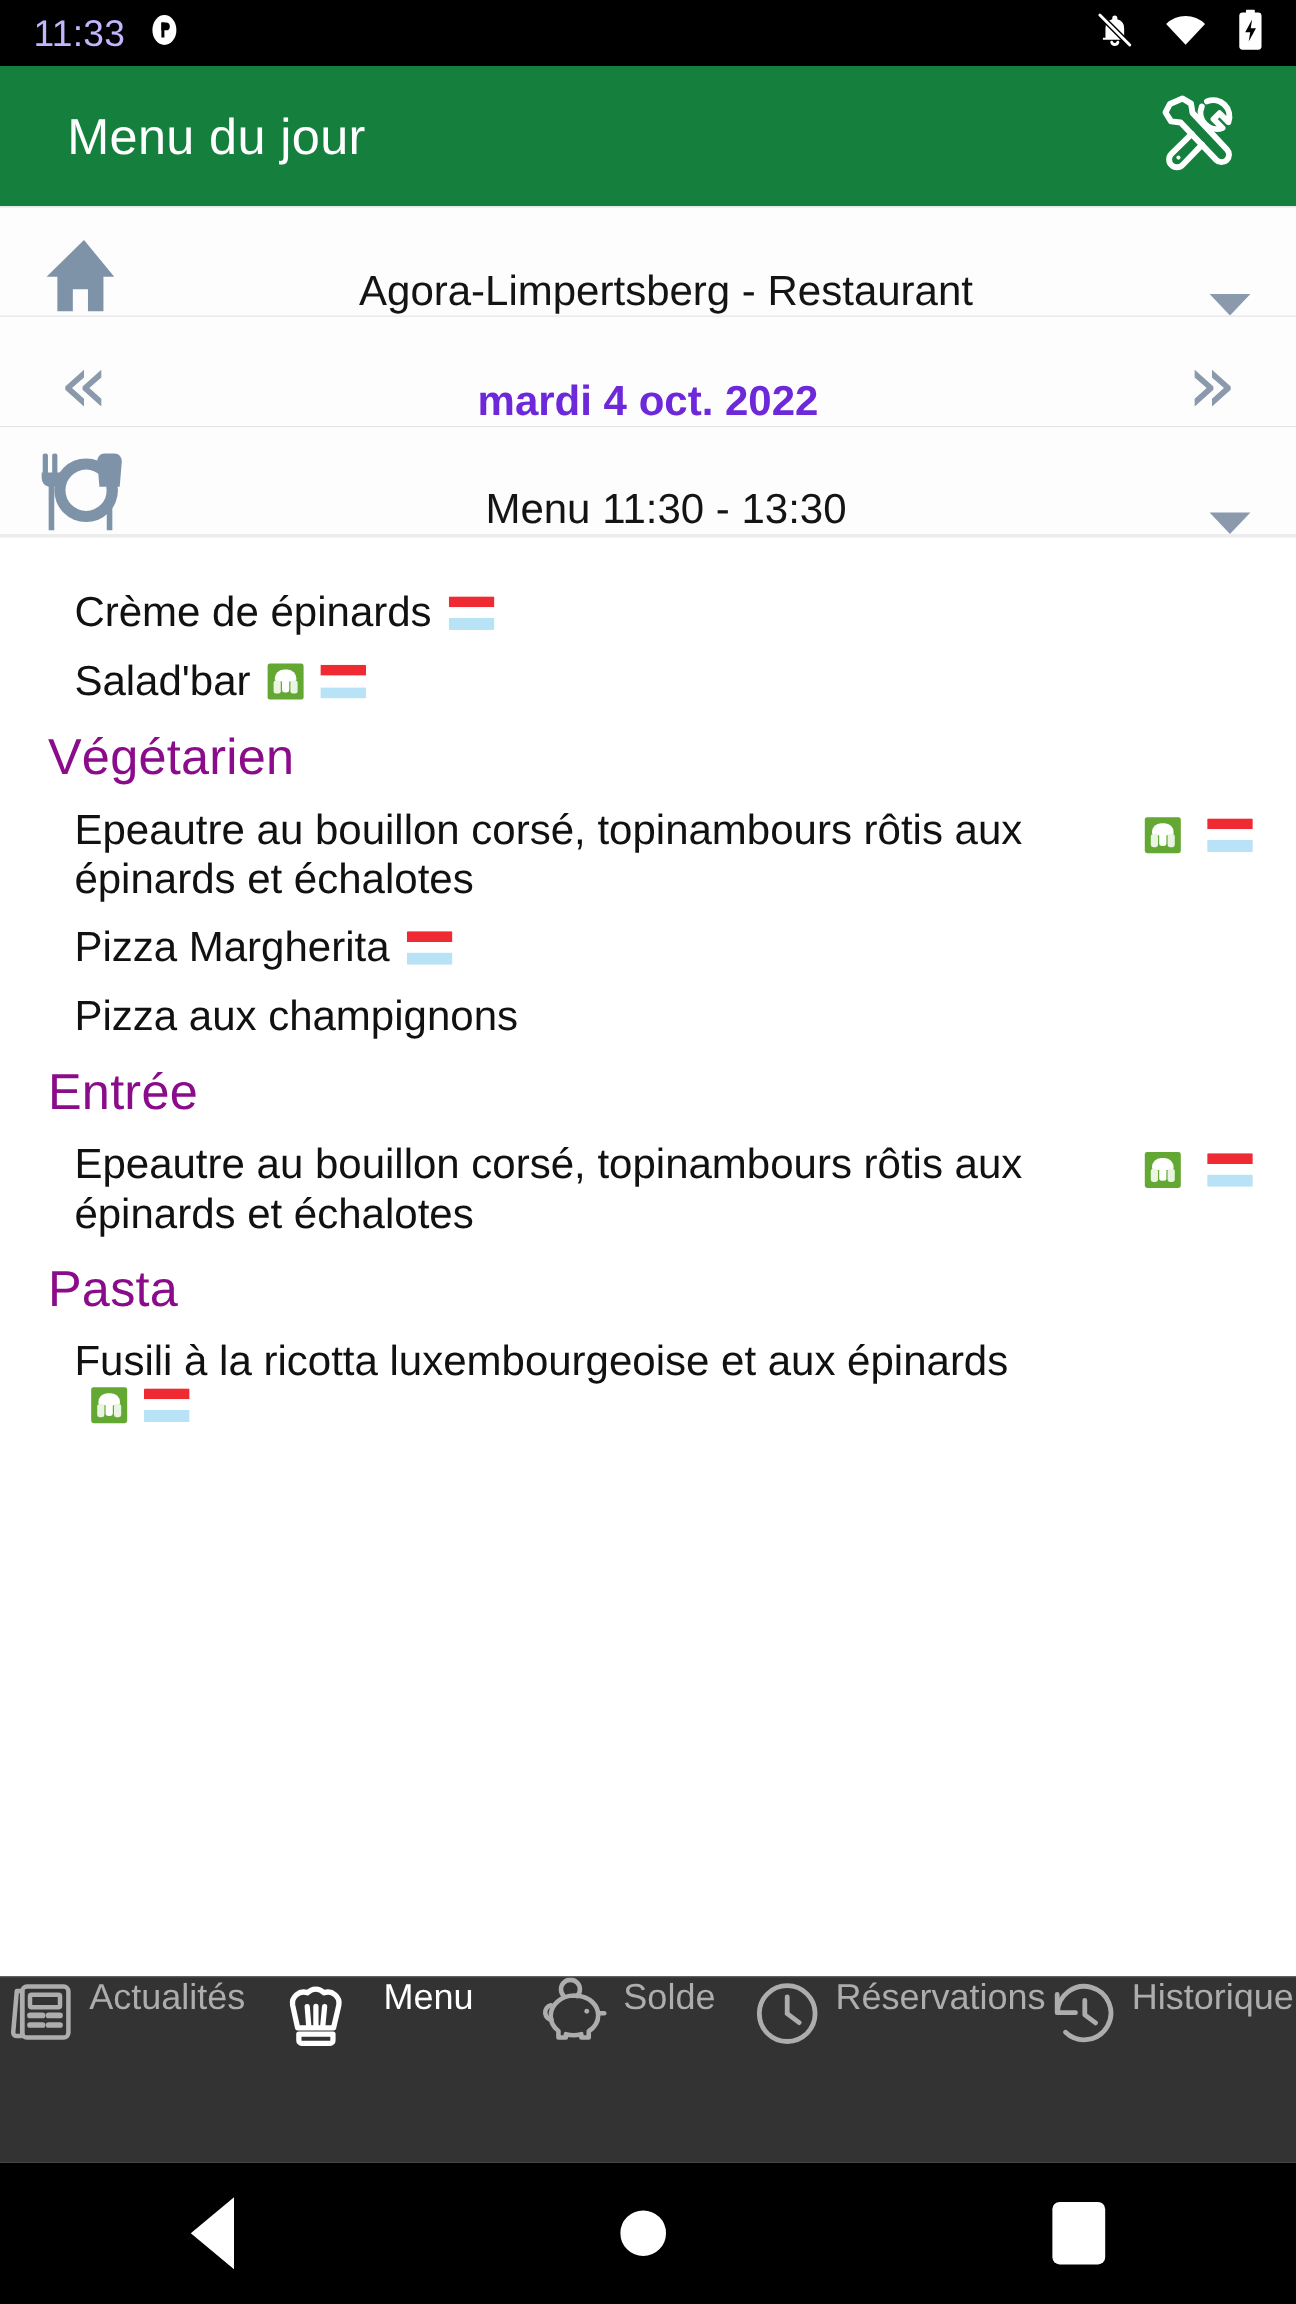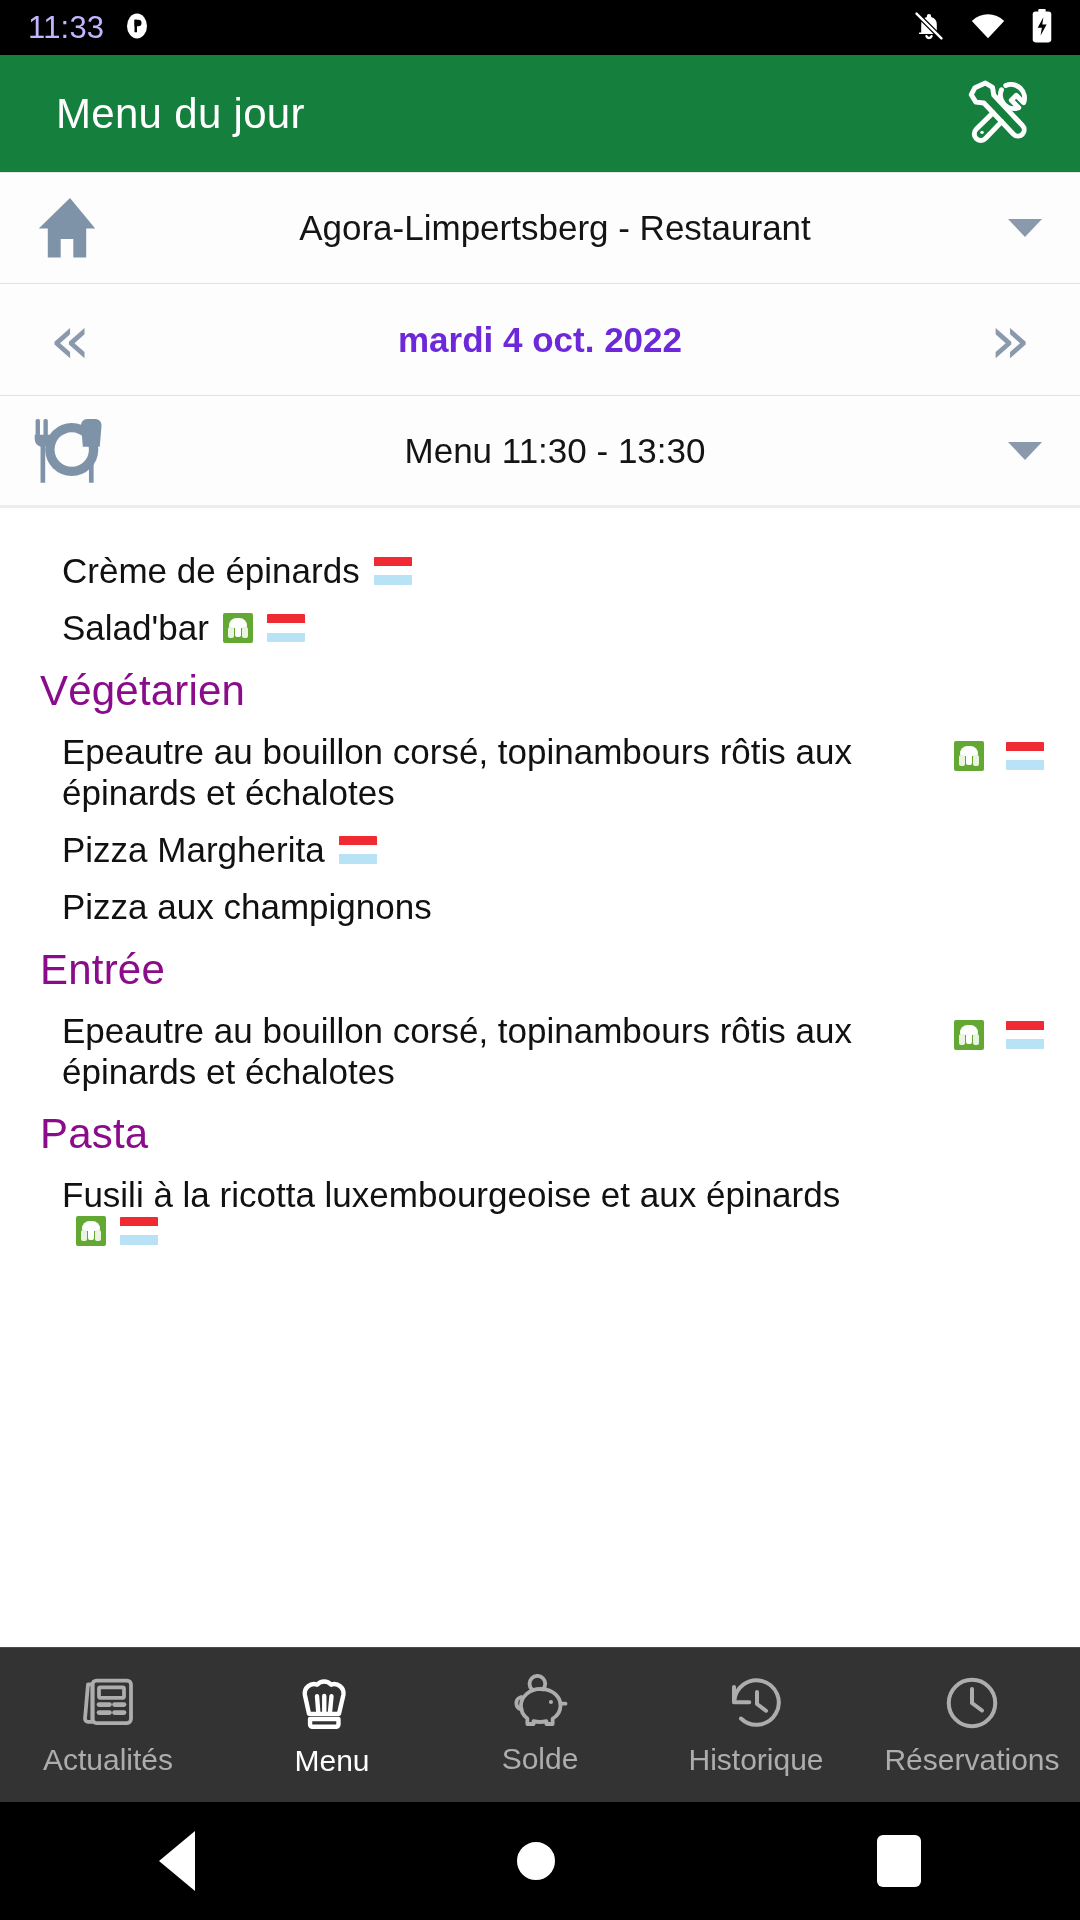--- a/index.html
+++ b/index.html
@@ -25,22 +25,22 @@
   
   .appbar {
     background:#15803d; height:117px; flex:0 0 117px;
     display:flex; align-items:center; justify-content:space-between;
     padding:0 30px 0 56px;
   }
   .appbar-title { color:#fff; font-size:42px; font-weight:400; letter-spacing:.3px; }
 
   
   .selrow {
-    height:112px; background:#fdfdfd;
-    display:flex; align-items:center;
+    height:92px; background:#fdfdfd;
+    display:flex; align-items:flex-end;
     border-bottom:1px solid #e2e2e2;
     position:relative;
   }
   .selrow.first { border-top:1px solid #e8e8e8; }
   .sel-ico { width:140px; display:flex; align-items:center; justify-content:center; }
   .sel-label { flex:1; text-align:center; font-size:35px; color:#141414; }
   .sel-label.date { color:#6d28d9; font-weight:bold; font-size:35px; }
   .caret { width:110px; display:flex; align-items:center; justify-content:center; }
   .caret span {
     width:0; height:0; border-left:17px solid transparent; border-right:17px solid transparent;
@@ -84,21 +84,21 @@
   .lux-flag i { display:block; height:33.33%; }
   .lux-red { background:#ef2a33; }
   .lux-white { background:#ffffff; }
   .lux-blue { background:#b8e2f5; }
 
   
   .bottomnav {
     height:155px; flex:0 0 155px; background:#333333;
     display:flex; align-items:stretch; border-top:1px solid #4a4a4a;
   }
-  .navitem { flex:1; display:flex; flex-direction:column; align-items:center; justify-content:center; gap:10px; }
+  .navitem { flex:1; display:flex; flex-direction:row; justify-content:center; gap:10px; }
   .navitem .nav-label { font-size:30px; color:#adadad; }
   .navitem.active .nav-label { color:#ffffff;margin-left:16px; }
   .navitem svg { display:block; }
 
   
   .sysnav { height:118px; flex:0 0 118px; background:#000;
             display:flex; align-items:center; justify-content:space-around; }
   .sys-back { width:0; height:0; border-top:30px solid transparent; border-bottom:30px solid transparent;
               border-right:36px solid #fff; }
   .sys-home-inner { width:48px; height:48px; border-radius:50%; border:5px solid #000; background:#fff; }
@@ -320,37 +320,37 @@
             <path d="M5.1 9.5a2.6 2.6 0 0 0-2 2.8 2.6 2.6 0 0 0 2.2 2.3"></path>
             <path d="M14.2 6.2c4.3 0.3 7.4 3.2 7.4 6.8 0 2.3-1.3 4.3-3.3 5.6v2.2h-2.6v-1.2a10 10 0 0 1-5.4 0v1.2H7.7v-2.3C6 17.3 5 15.4 5 13.2c0-3.9 3.7-7.1 8.3-7.1z"></path>
             <circle cx="17.6" cy="11.6" r="0.85" fill="currentColor" stroke="none"></circle>
             <path d="M21.6 12.3h2.1"></path>
           </svg>
         </span>
         <span class="nav-label">Solde</span>
       </div>
       <div class="navitem">
         <span style="color: rgb(173, 173, 173);">
+          <svg width="60" height="60" viewBox="0 0 24 24" fill="none" stroke="currentColor" stroke-width="1.6" stroke-linecap="round">
+            <circle cx="12" cy="12" r="9.3"></circle>
+            <path d="M12 6.4V12l4 3"></path>
+          </svg>
+        </span>
+        <span class="nav-label">Réservations</span>
+      </div>
+      <div class="navitem">
+        <span style="color: rgb(173, 173, 173);">
           <svg width="60" height="60" viewBox="0 0 24 24" fill="none" stroke="currentColor" stroke-width="1.6" stroke-linecap="round" stroke-linejoin="round">
             <path d="M3.3 11.6a8.9 8.9 0 1 1 2.7 6.6"></path>
             <polyline points="3.2,5.6 3.2,11.7 9.3,11.7"></polyline>
             <path d="M12.4 7.6V12.4l3.6 2.7"></path>
           </svg>
         </span>
         <span class="nav-label">Historique</span>
       </div>
-      <div class="navitem">
-        <span style="color: rgb(173, 173, 173);">
-          <svg width="60" height="60" viewBox="0 0 24 24" fill="none" stroke="currentColor" stroke-width="1.6" stroke-linecap="round">
-            <circle cx="12" cy="12" r="9.3"></circle>
-            <path d="M12 6.4V12l4 3"></path>
-          </svg>
-        </span>
-        <span class="nav-label">Réservations</span>
-      </div>
     </div>
 
   <div class="sysnav">
     <div>
         <div class="sys-back"></div>
       </div>
     <div>
         <div class="sys-home-inner"></div>
       </div>
     <div>

